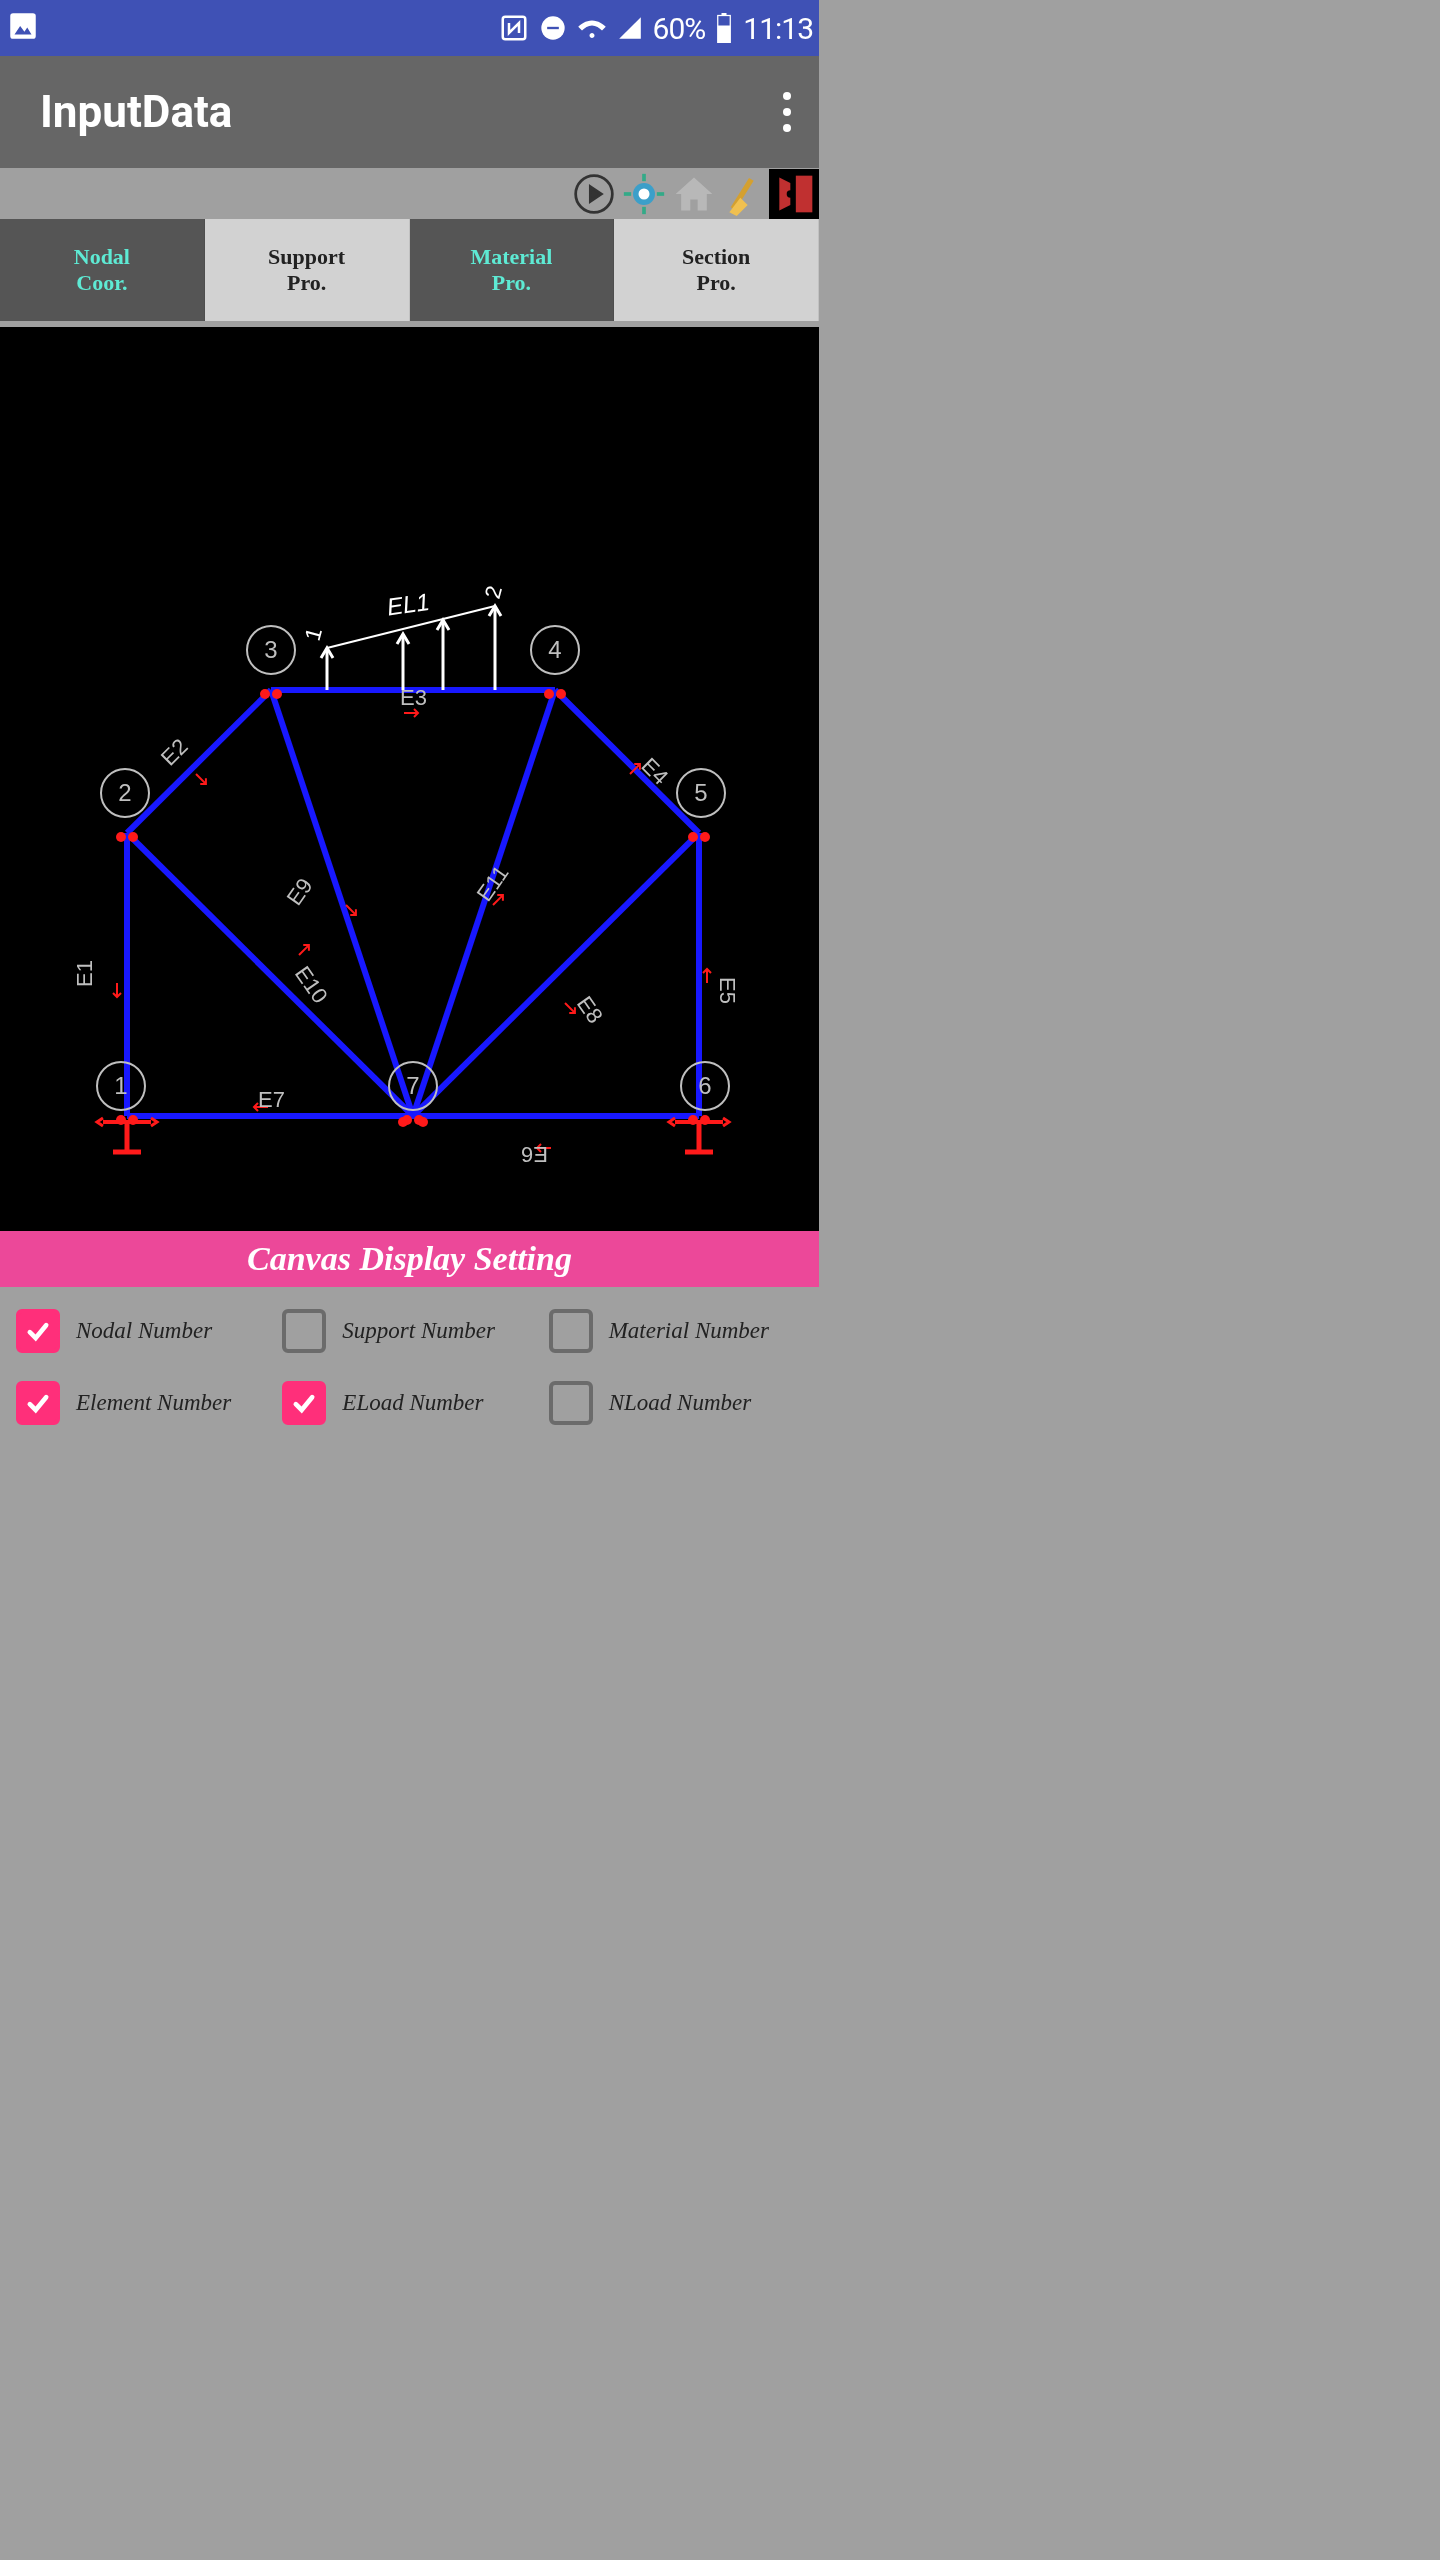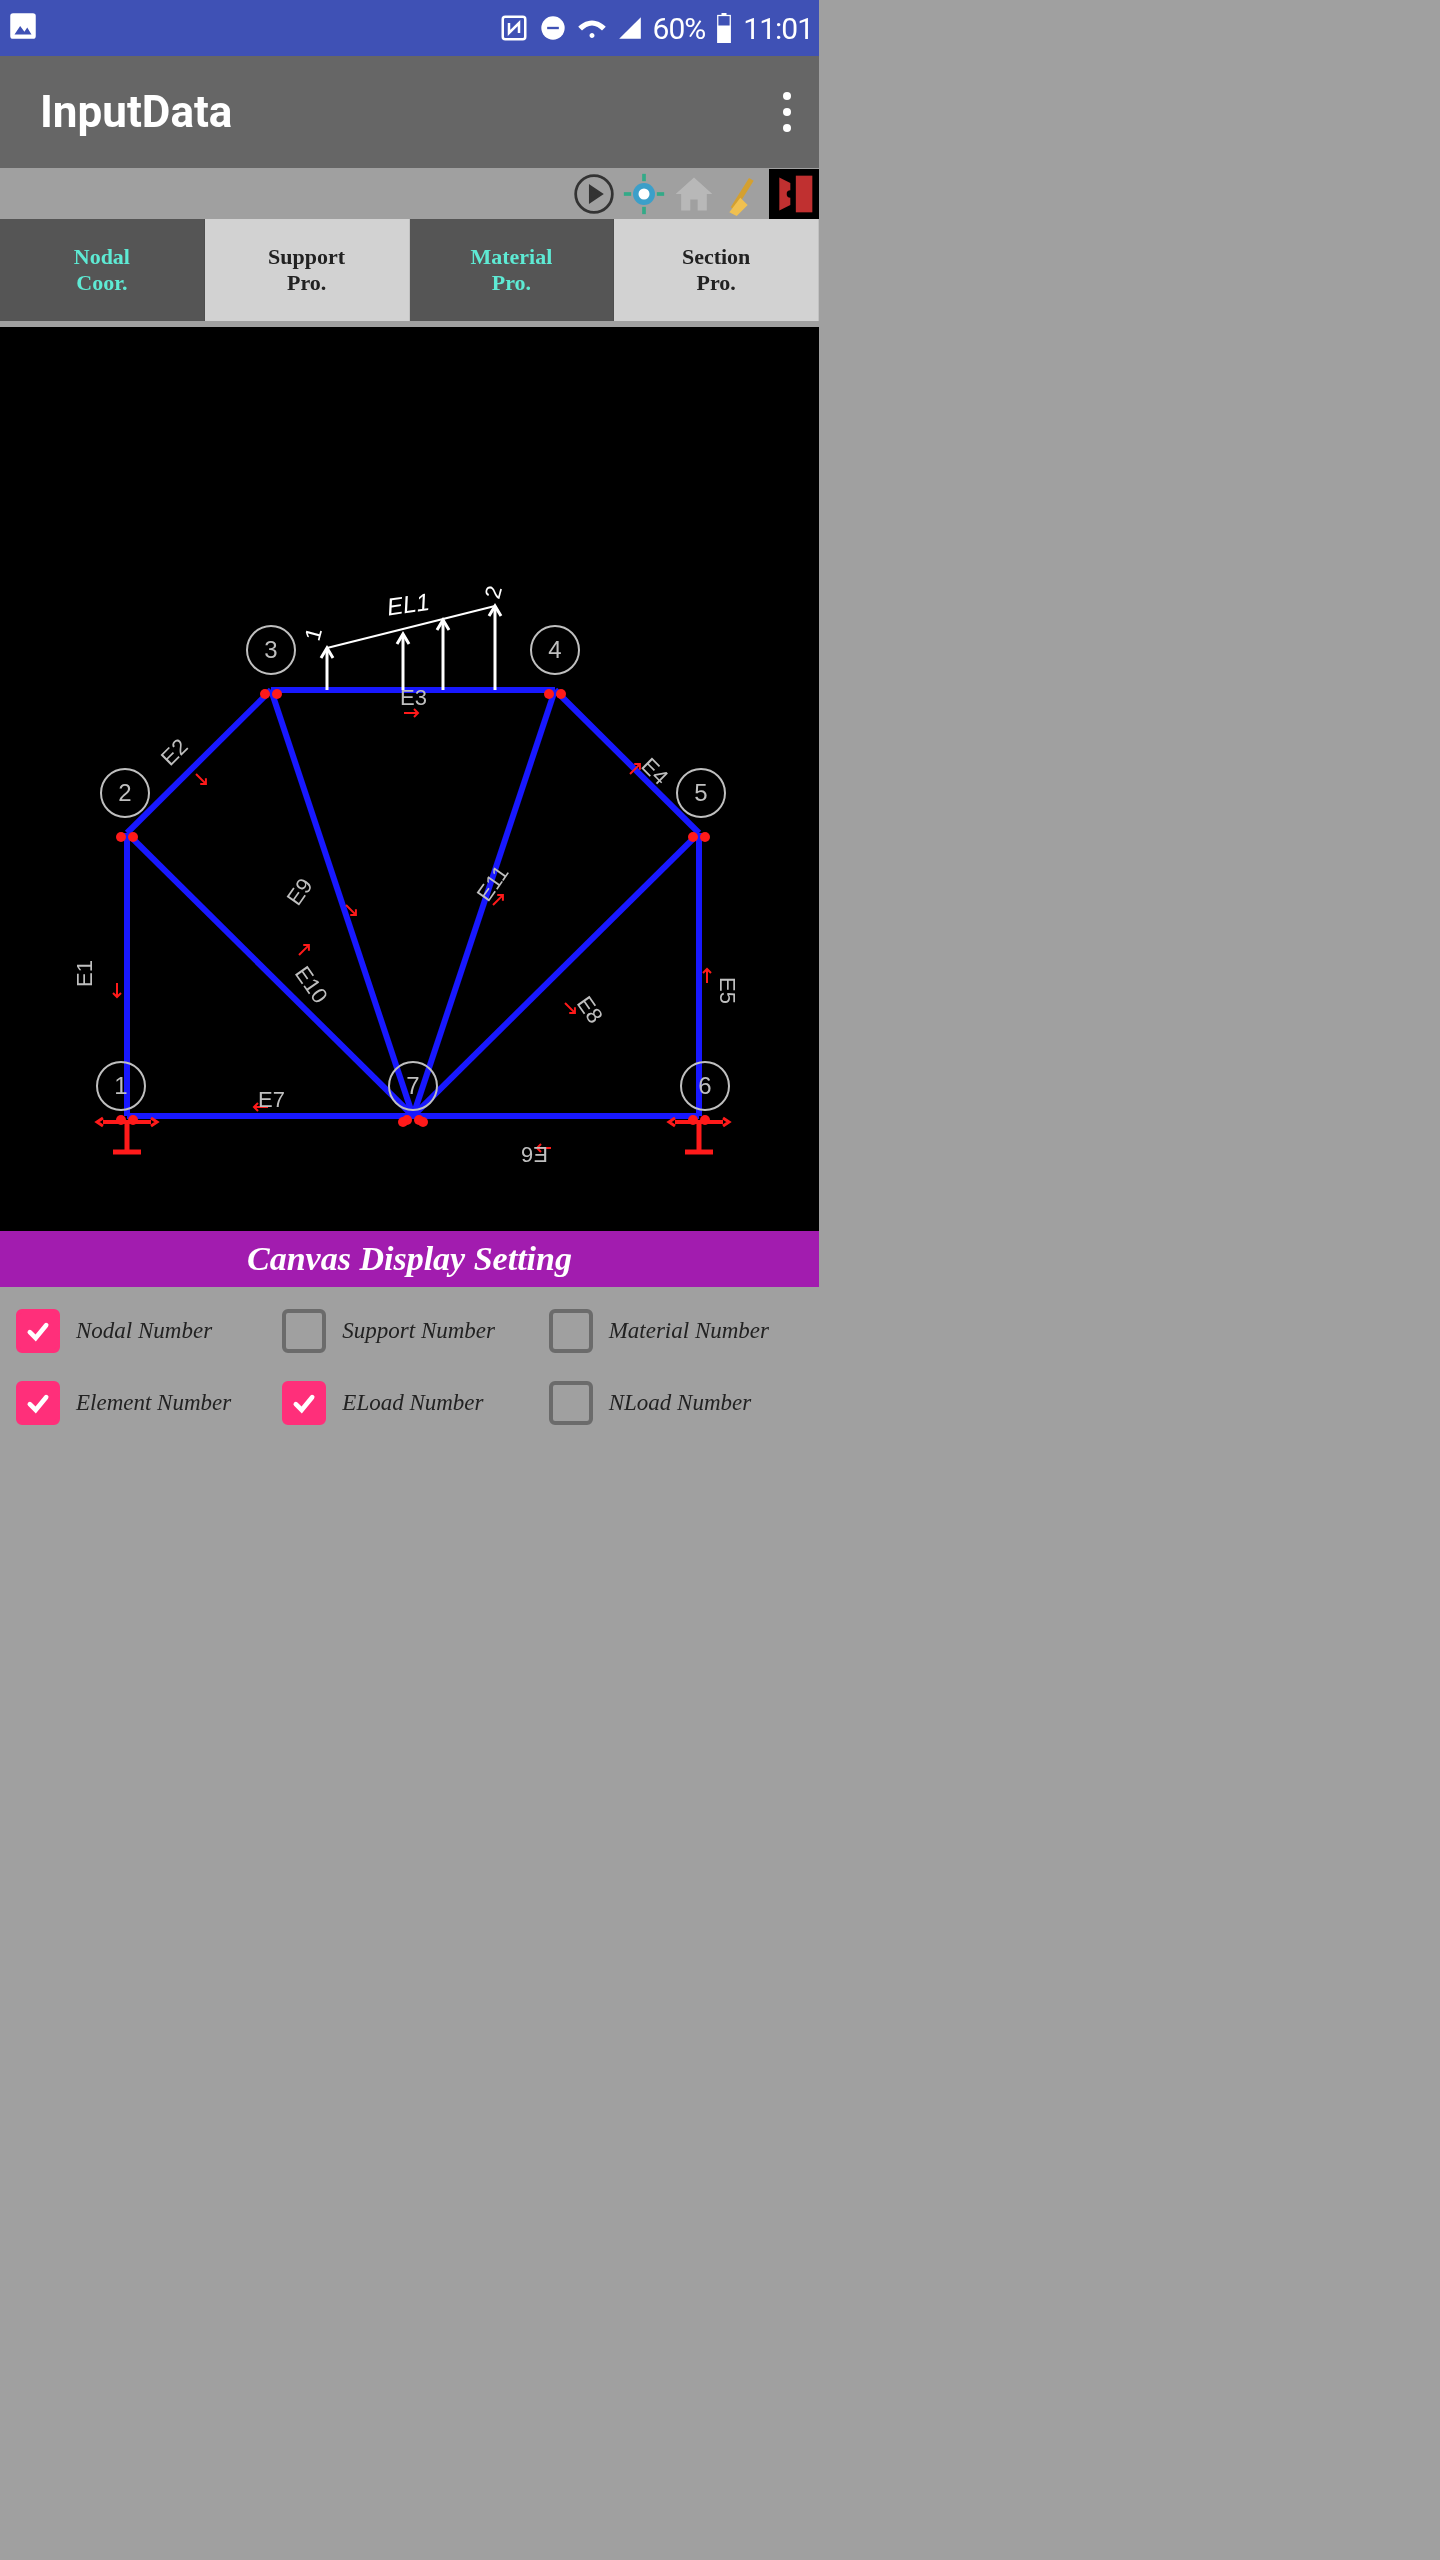--- a/index.html
+++ b/index.html
@@ -81,21 +81,21 @@
   .canvas {
     background: #000;
     width: 100%;
     height: 904px;
     position: relative;
   }
 
   
   .settings-header {
     height: 56px;
-    background: #a21caf;
+    background: #ec4899;
     display: flex; align-items: center; justify-content: center;
     color: #fff; font-size: 34px; font-style: italic; font-weight: bold;
     font-family: Georgia, 'Times New Roman', serif;
   }
   .settings-grid {
     background: #a0a0a0;
     height: 160px;
     display: grid;
     grid-template-columns: 1fr 1fr 1fr;
     grid-template-rows: 1fr 1fr;
@@ -152,21 +152,21 @@
         </svg>
     </span>
     <span class="battery-pct">60%</span>
     <span>
       <svg width="18" height="30" viewBox="0 0 12 24" fill="#fff">
           <rect x="4" y="0" width="4" height="2"></rect>
           <rect x="1" y="2" width="10" height="22" fill="none" stroke="#fff" stroke-width="1"></rect>
           <rect x="1" y="10" width="10" height="14"></rect>
         </svg>
     </span>
-    <span class="clock">11:01</span>
+    <span class="clock">11:13</span>
   </div>
 </div>
 
 <div class="app-bar">
   <div class="app-title">InputData</div>
   <div class="overflow-dots">
     <div></div>
       <div></div>
       <div></div>
   </div>

